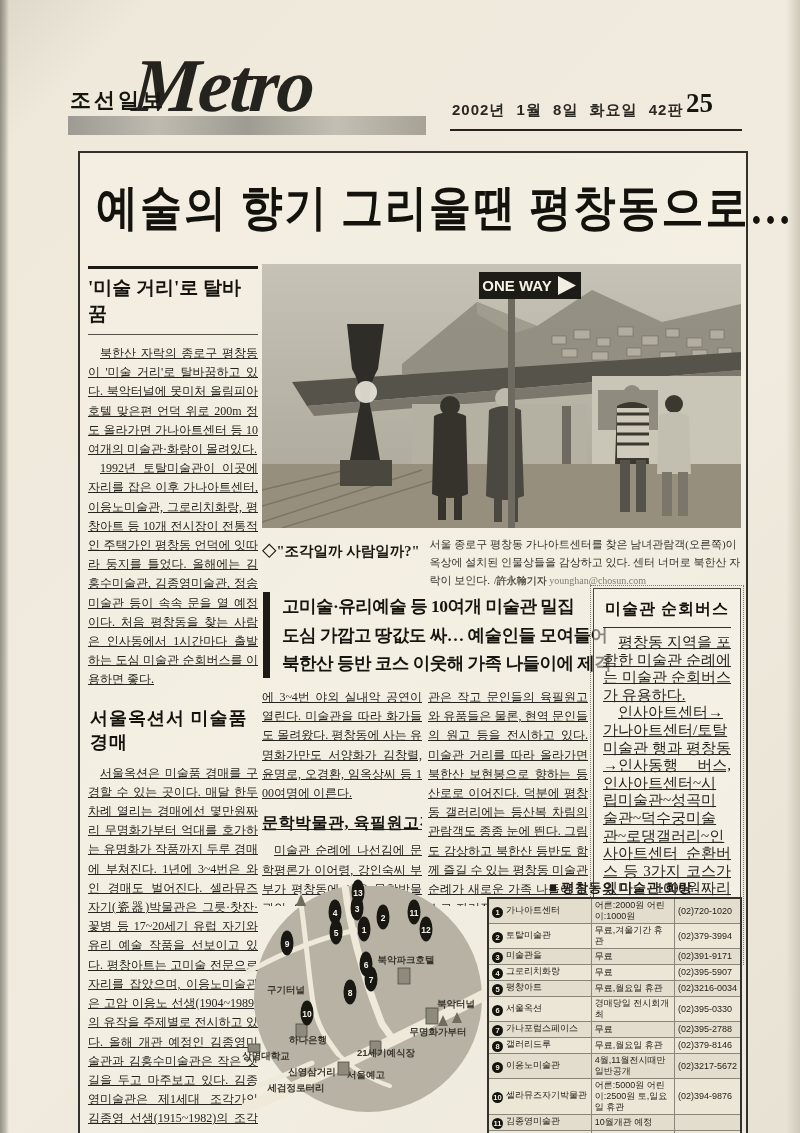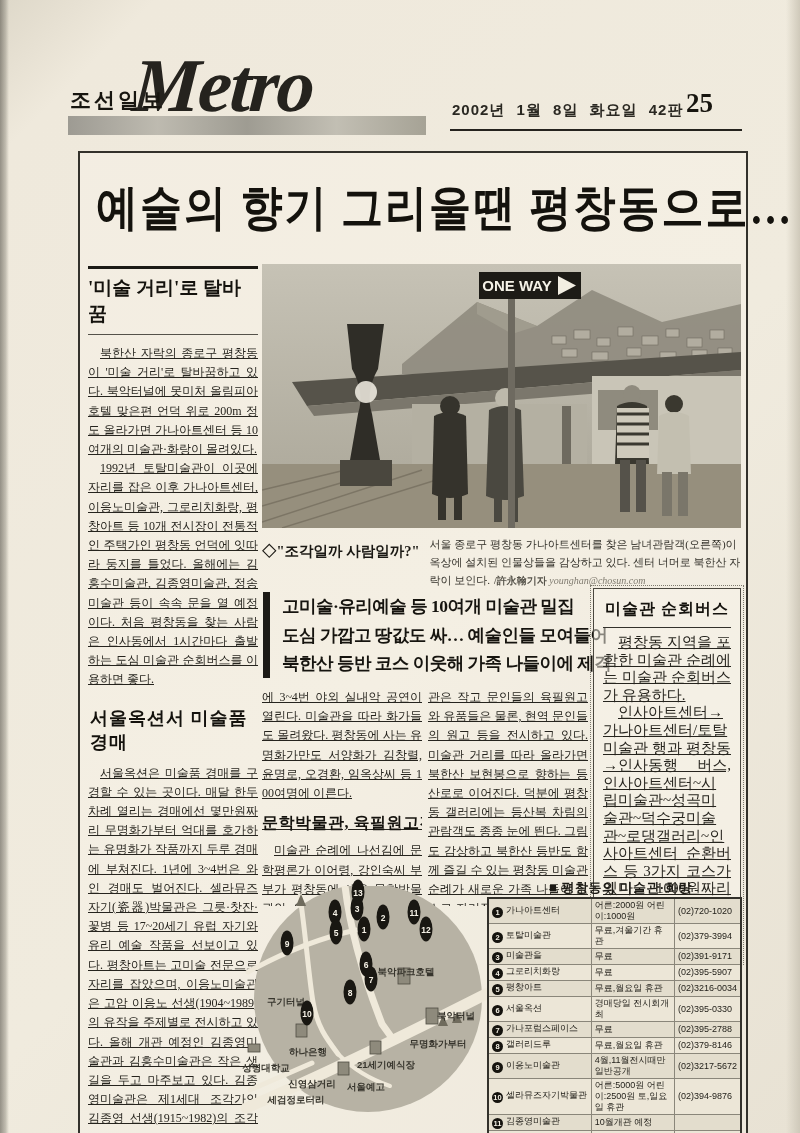--- a/index.html
+++ b/index.html
@@ -43,21 +43,21 @@
   .gap8{height:9px;}
 
   
   .photo{left:262px;top:264px;width:479px;height:264px;background:#aaa69a;overflow:hidden;}
 
   
   .caption{left:262px;top:534px;width:479px;display:flex;gap:10px;}
   .cap-title{font-size:14.5px;font-weight:bold;white-space:nowrap;color:#1a1813;padding-top:8px;}
   .cap-body{font-size:11px;line-height:14.5px;text-align:justify;word-break:break-all;color:#33312a;}
   .cap-credit{font-size:10px;color:#56534a;white-space:nowrap;}
-  .cap-credit .em{color:#807c70;font-style:italic;}
+  .cap-credit .em{color:#807c70;}
 
   
   .deck{left:263px;top:592px;width:325px;padding-left:12px;border-left:7px solid #1c1a15;}
   .deck div{font-size:17.5px;font-weight:bold;line-height:28.5px;letter-spacing:-0.5px;color:#16140f;white-space:nowrap;}
 
   
   .busbox{left:593px;top:588px;width:148px;height:374px;border:1px solid #4a473f;outline:1px dotted #7d7a6e;
       outline-offset:2.5px;background:rgba(248,244,234,.5);padding:8px 9px;box-sizing:border-box;}
   .busbox h3{margin:2px 0 6px 0;text-align:center;font-size:16px;letter-spacing:1px;color:#14120d;
       border-bottom:1.5px solid #33312b;padding-bottom:7px;}
@@ -68,21 +68,21 @@
   .midcol2{left:428px;top:688px;width:160px;height:218px;overflow:hidden;}
   .subhead{font-size:16px;font-weight:bold;color:#14120d;margin:10px 0 9px 0;letter-spacing:0.5px;white-space:nowrap;}
 
   
   .map{left:240px;top:886px;width:252px;height:247px;}
   .map svg{position:absolute;left:0;top:0;}
   .mk{position:absolute;width:13px;height:25px;border-radius:50%;background:#191712;color:#f5f1e6;
       font-family:"Liberation Sans",sans-serif;font-size:8.5px;font-weight:bold;display:flex;
       align-items:center;justify-content:center;transform:translate(-50%,-50%);z-index:5;}
   .ml{position:absolute;transform:translate(-50%,-50%);font-family:"Liberation Sans",sans-serif;
-      font-size:9.5px;font-weight:bold;color:#37352d;white-space:nowrap;z-index:4;margin-top:12px;}
+      font-size:9.5px;font-weight:bold;color:#37352d;white-space:nowrap;z-index:4;}
 
   
   .tbl-title{left:549px;top:879px;font-family:"Liberation Sans",sans-serif;font-size:13px;
       font-weight:bold;color:#1c1a15;letter-spacing:0.5px;}
   .mtable{left:487px;top:897px;width:255px;border-collapse:collapse;background:#ece6d7;
       font-family:"Liberation Sans",sans-serif;border:2px solid #33312b;}
   .mtable td{border:1px solid #8a867a;font-size:9px;padding:1px 3px;color:#24221c;line-height:11px;}
   .mtable tr:nth-child(odd) td{background:#e3ddcd;}
   .mtable td.namec{width:96px;white-space:nowrap;}
   .mtable td.infoc{width:96px;}

